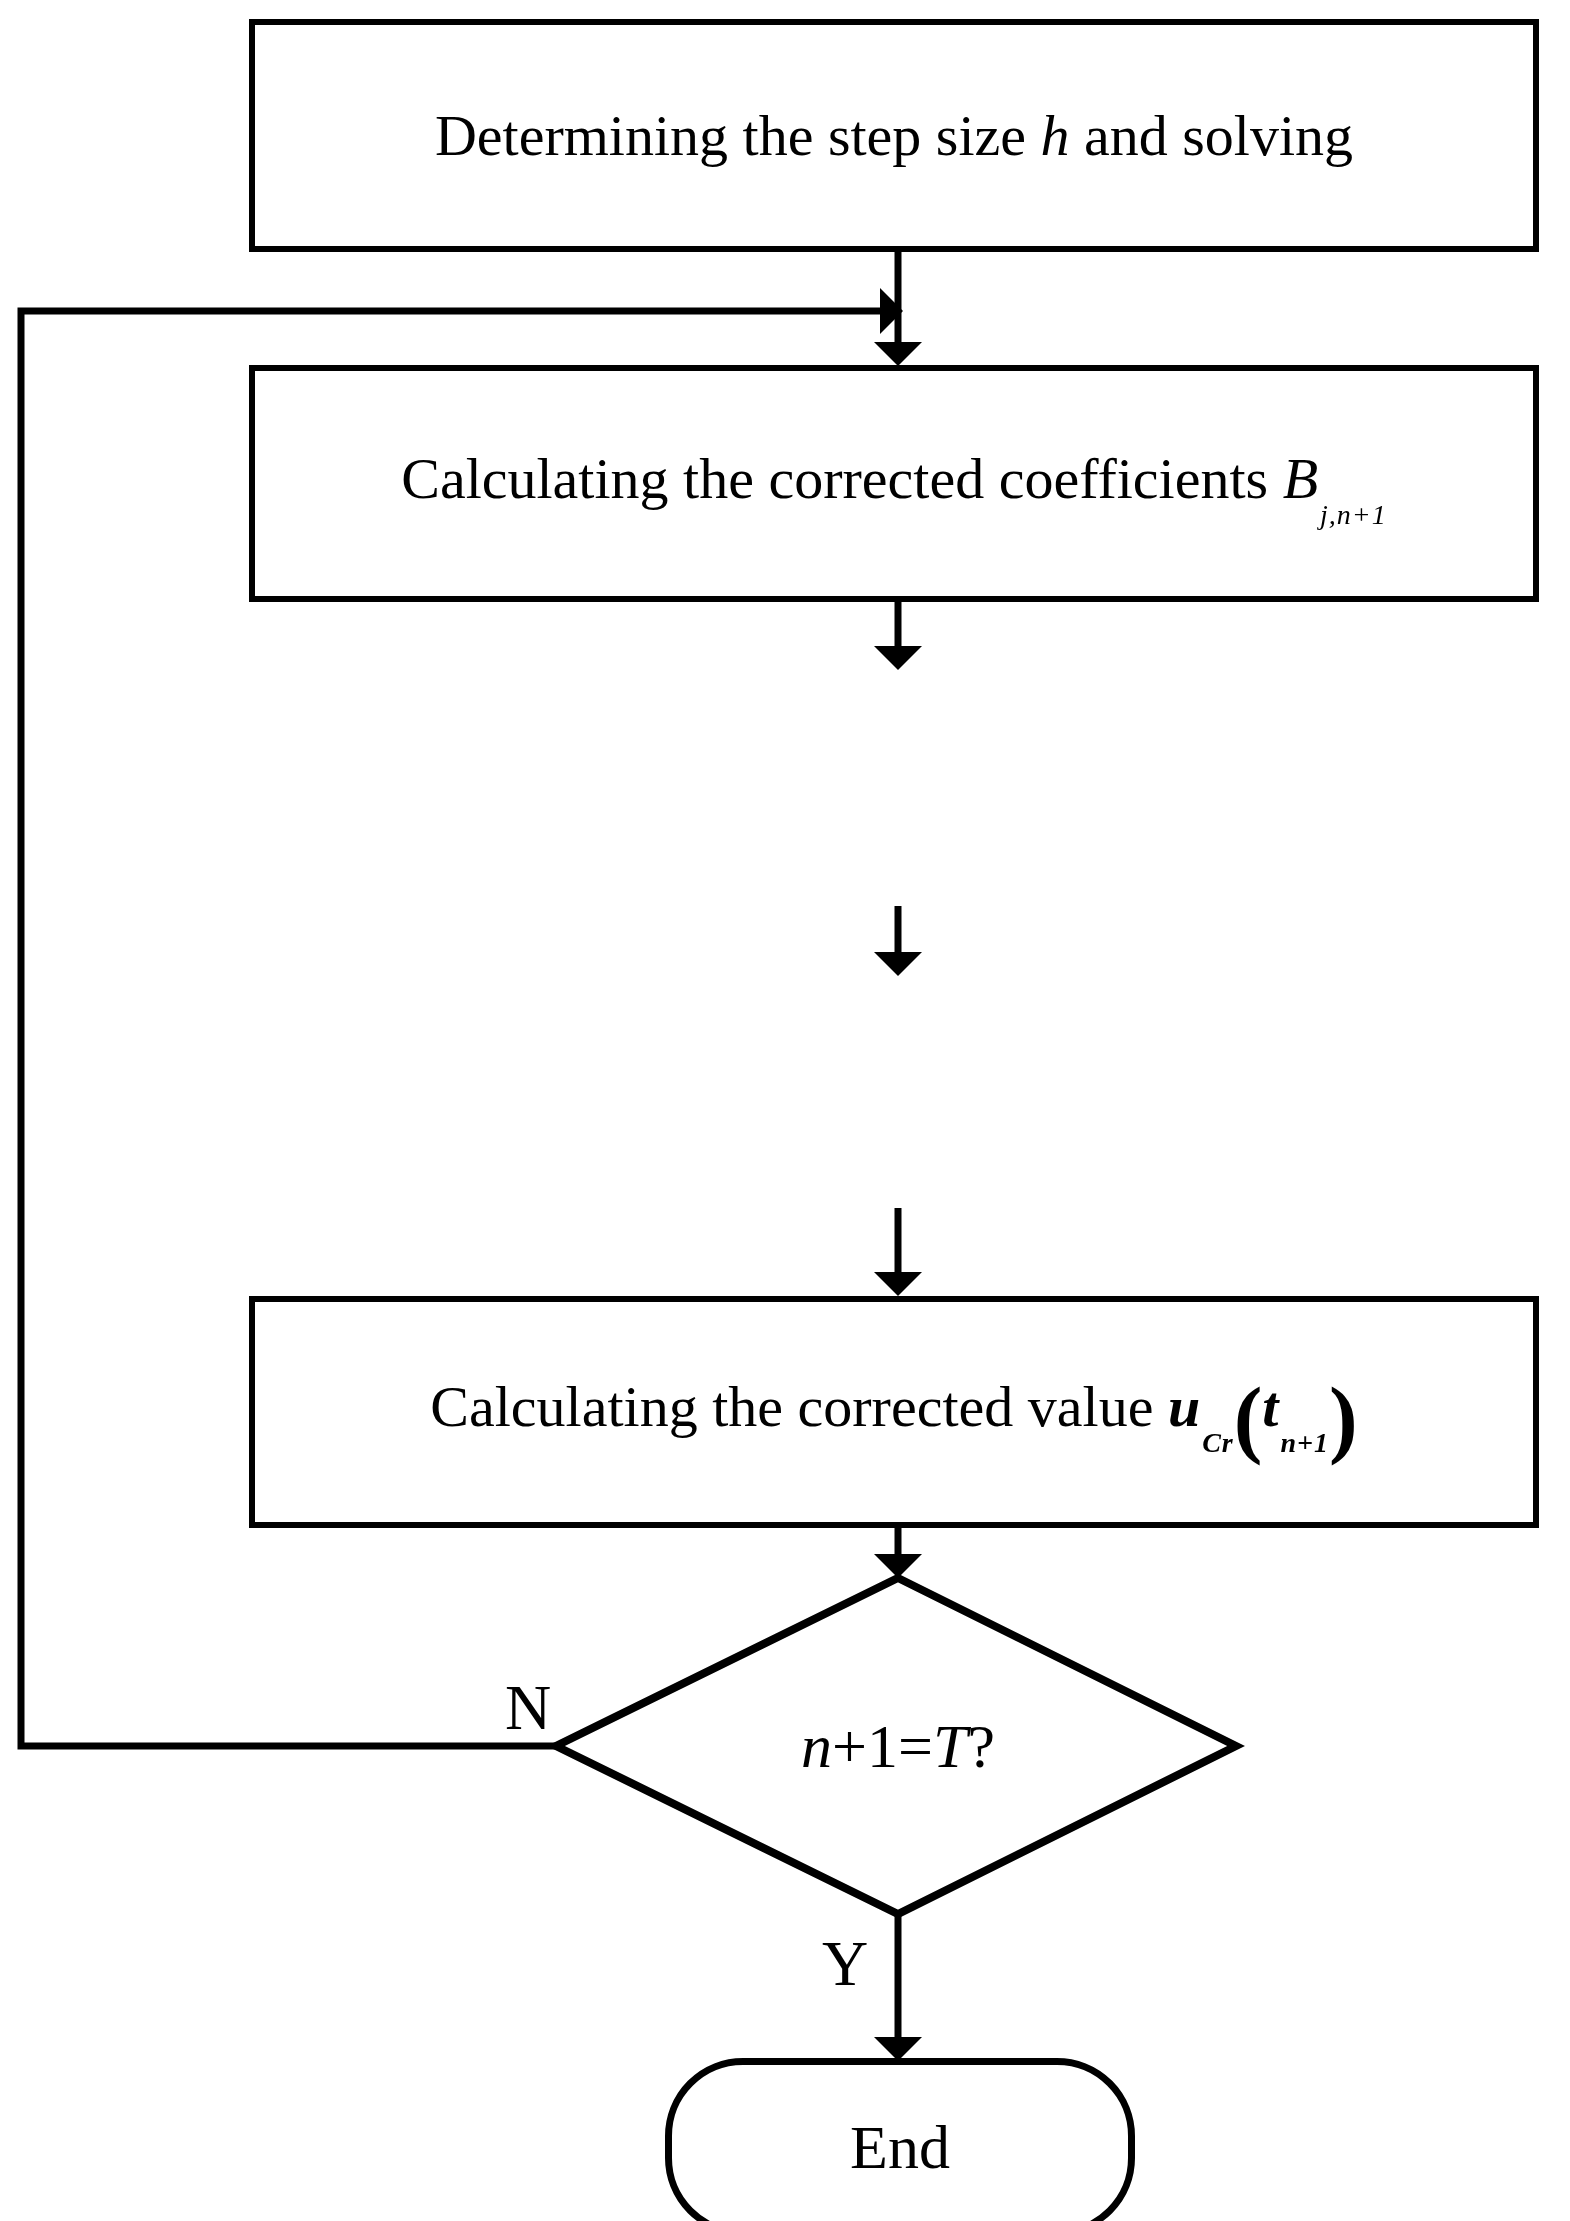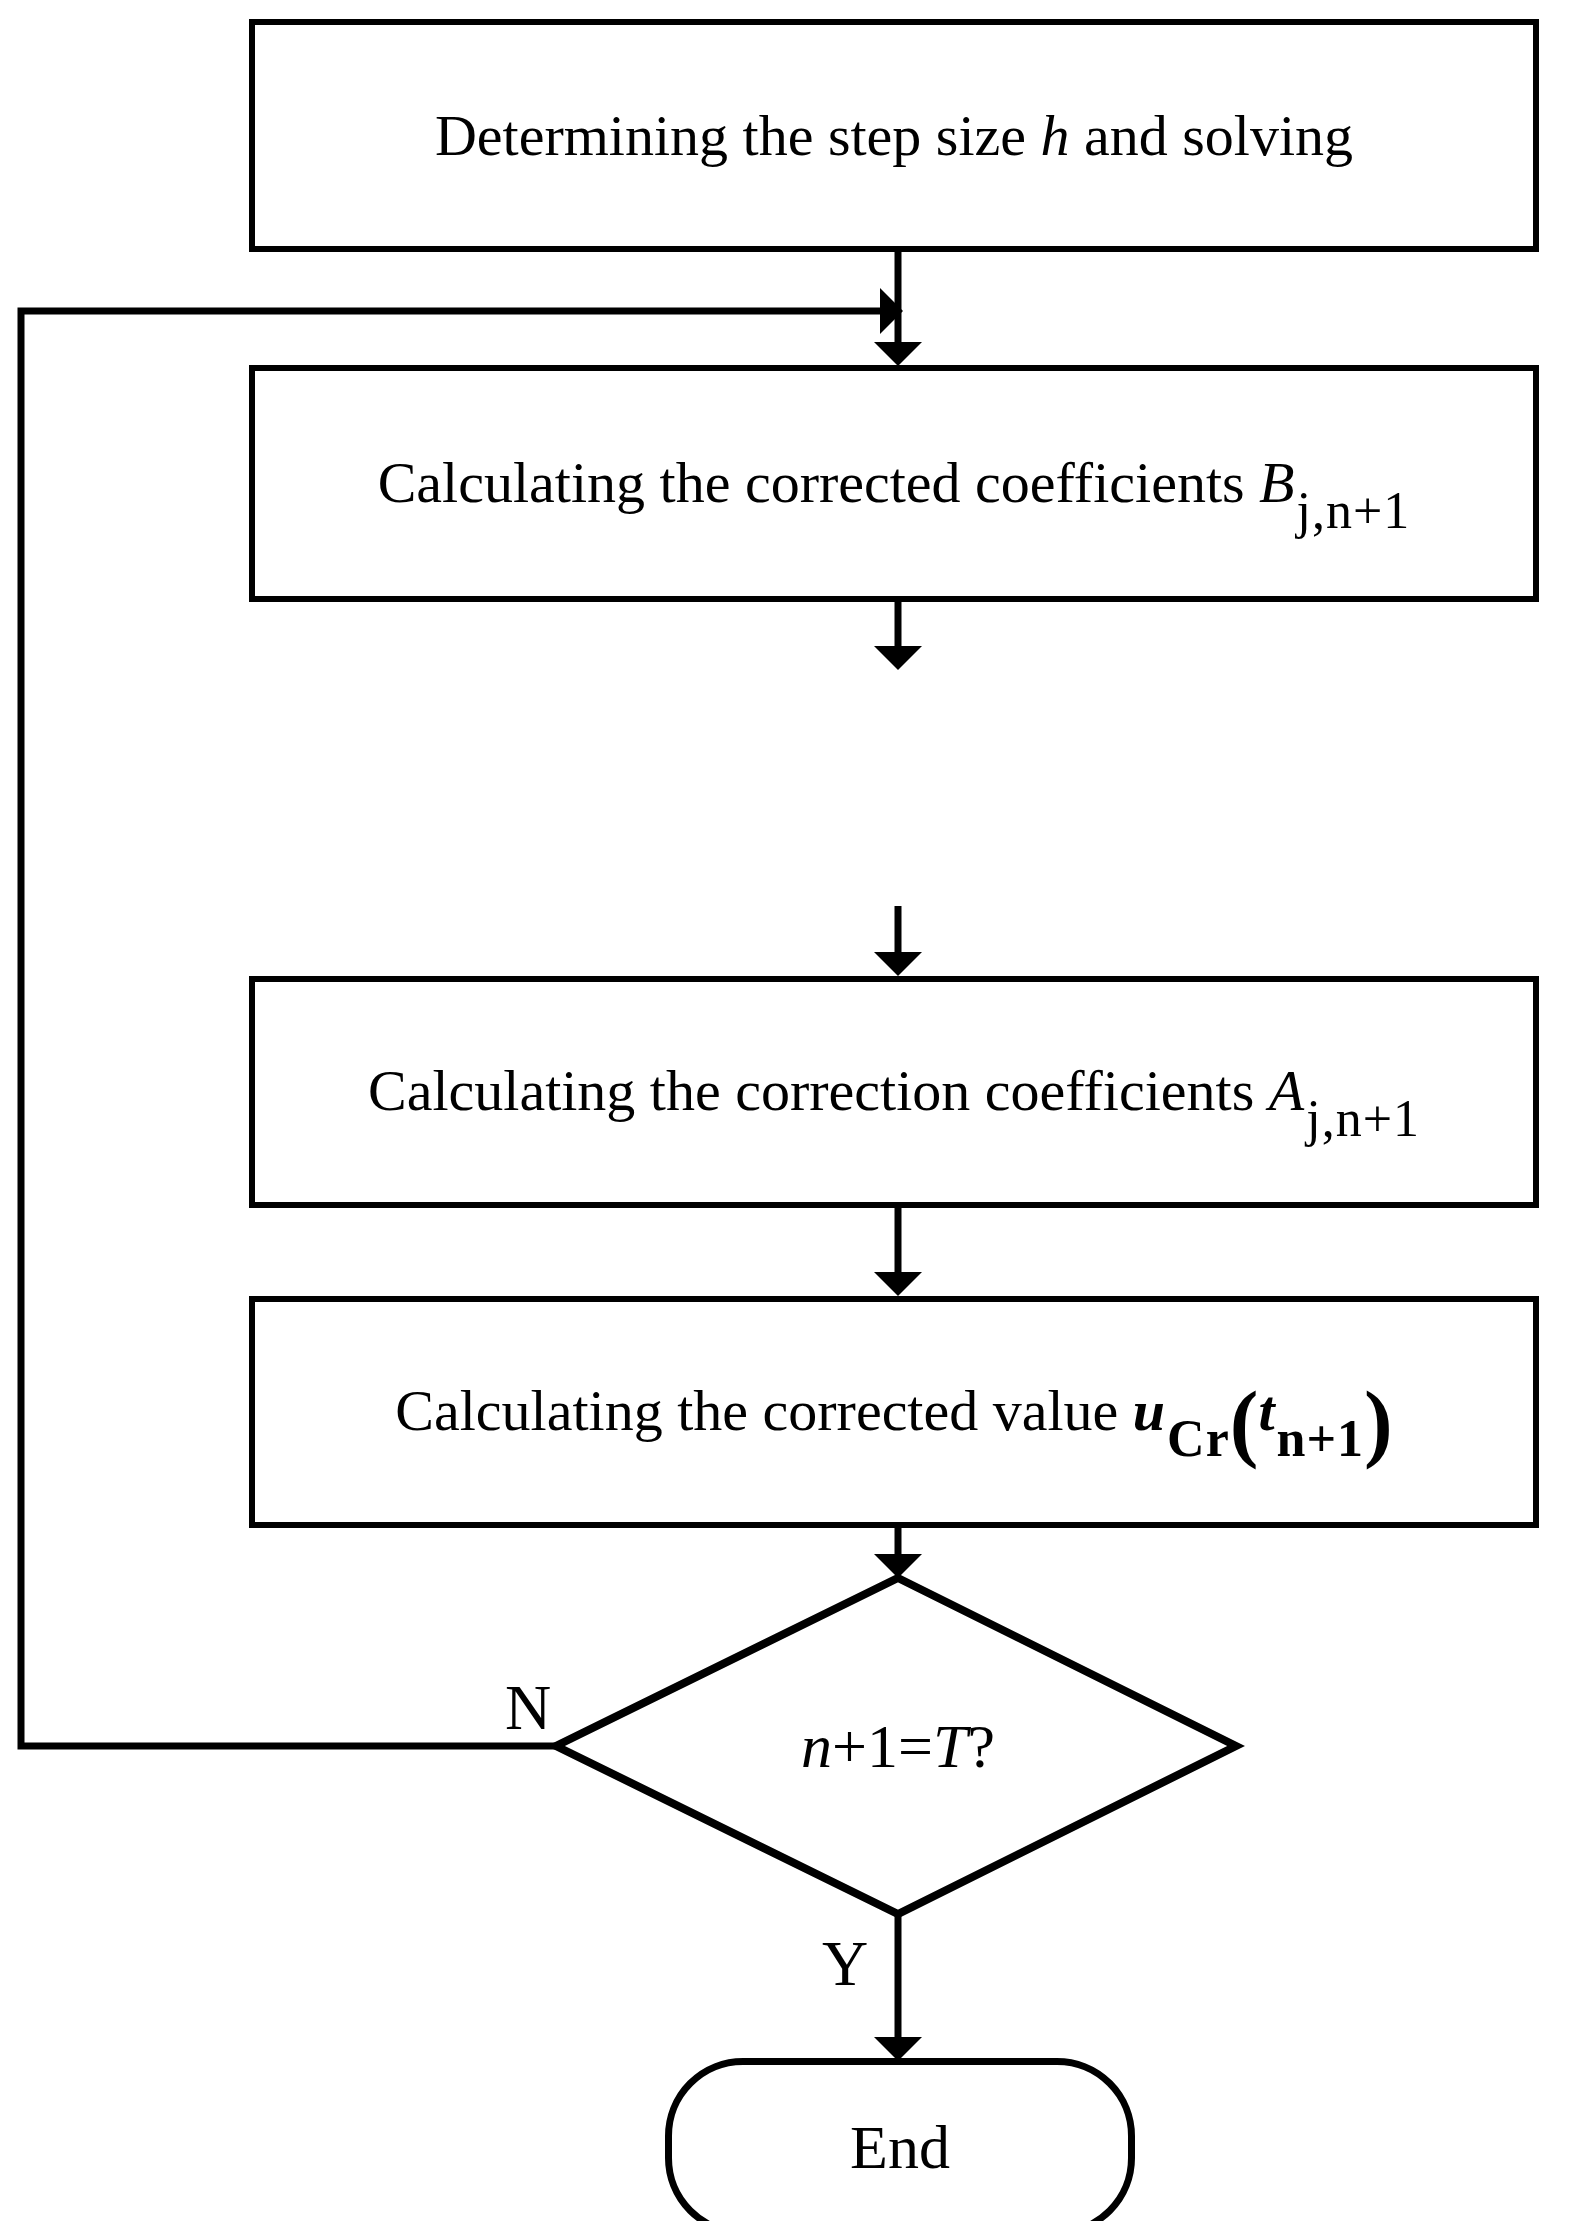--- a/index.html
+++ b/index.html
@@ -24,21 +24,22 @@
     justify-content: center;
     text-align: center;
     font-size: 58px;
     line-height: 80px;
     z-index: 2;
   }
   .tline { white-space: nowrap; }
   .mvar { font-style: italic; }
   .mbold { font-weight: bold; }
   .msub {
-    font-size: 52px;
+    font-size: 28px;
+    font-style: italic;
     position: relative;
     top: 26px;
     margin-left: 2px;
     letter-spacing: 1px;
   }
   .supsub {
     display: inline-flex;
     flex-direction: column;
     align-items: flex-start;
     vertical-align: middle;
@@ -113,23 +114,20 @@
 
   <div class="pbox" style="left:249px; top:19px; width:1290px; height:233px;">
     <div class="tline"><span>Determining the step size </span><span class="mvar">h</span><span> and solving</span></div>
   </div>
 
   <div class="pbox" style="left:249px; top:365px; width:1290px; height:237px;">
     <div class="tline"><span>Calculating the corrected coefficients </span><span class="mvar">B</span><span class="msub">j,n+1</span></div>
   </div>
 
 
-  <div class="pbox" style="left:249px; top:976px; width:1290px; height:232px;">
-    <div class="tline"><span>Calculating the correction coefficients </span><span class="mvar">A</span><span class="msub">j,n+1</span></div>
-  </div>
 
   <div class="pbox" style="left:249px; top:1296px; width:1290px; height:232px;align-items:center;">
     <div class="tline"><span>Calculating the corrected value </span><span class="mvar mbold">u</span><span class="msub mbold">Cr</span><span class="paren">(</span><span class="mvar mbold">t</span><span class="msub mbold">n+1</span><span class="paren">)</span></div>
   </div>
 
   <div class="floatlabel dtext" style="left:648px; top:1704px; width:500px; height:84px;">
       <span class="mvar">n</span>
       <span>+1=</span>
       <span class="mvar">T</span>
       <span> ?</span>

